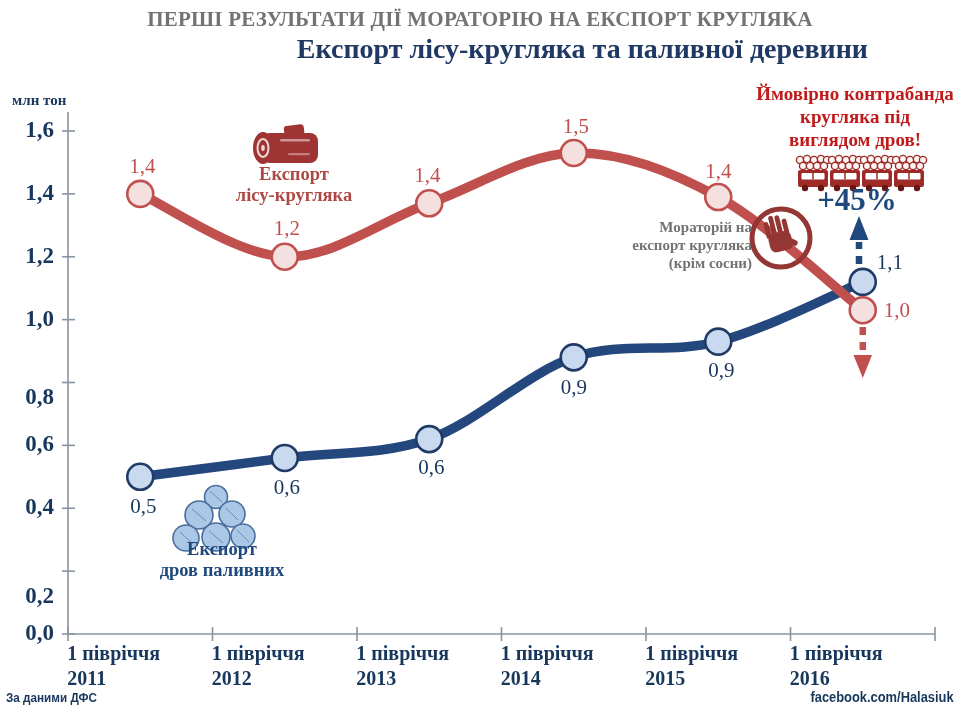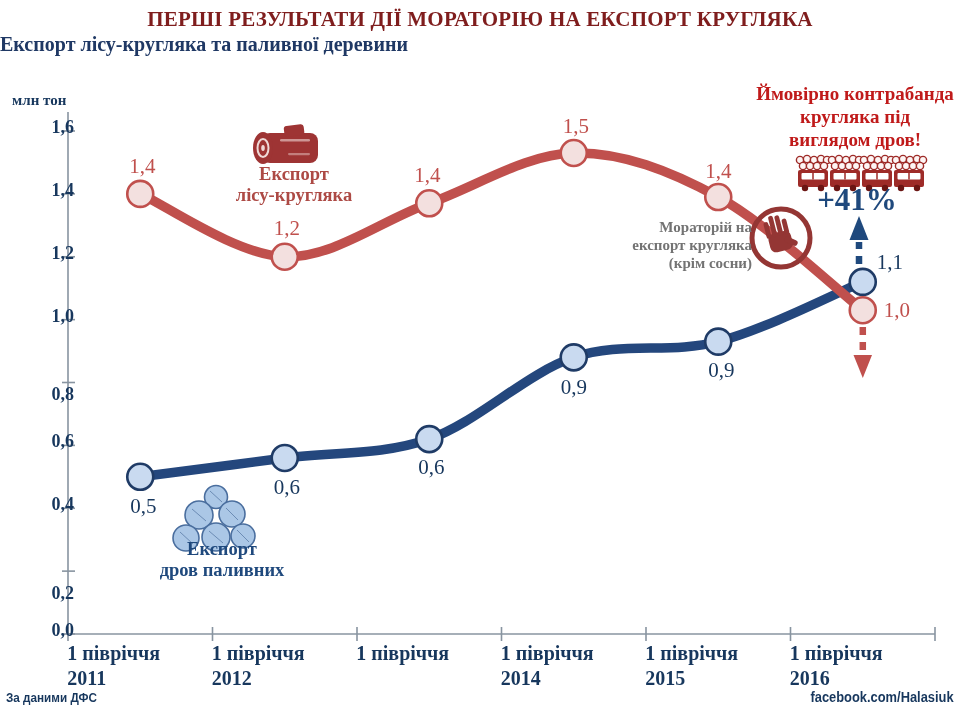--- a/index.html
+++ b/index.html
@@ -1,23 +1,23 @@
 <!DOCTYPE html>
 <html><head>
 <meta charset="utf-8">
 <style>
   html,body{margin:0;padding:0;background:#fff;}
   .stage{position:relative;width:960px;height:720px;background:#ffffff;overflow:hidden;
          font-family:"Liberation Serif",serif;}
   .abs{position:absolute;}
   .ttl{left:0;top:7px;width:960px;text-align:center;font-weight:bold;font-size:21px;
-       color:#7f1d1d;letter-spacing:.2px;}
-  .sub{left:0;top:33px;width:868px;text-align:left;font-weight:bold;font-size:20px;color:#1F3864;}
+       color:#737373;letter-spacing:.2px;}
+  .sub{left:0;top:33px;width:868px;text-align:right;font-weight:bold;font-size:28px;color:#1F3864;}
   .unit{left:12px;top:92px;font-weight:bold;font-size:15px;color:#17375D;}
-  .ylab{position:absolute;left:20px;width:54px;text-align:right;font-weight:bold;font-size:18px;
+  .ylab{position:absolute;left:0;width:54px;text-align:right;font-weight:bold;font-size:23px;
         color:#17375D;}
   .xlab{position:absolute;top:641px;width:146px;font-weight:bold;font-size:20px;
         color:#17375D;line-height:25px;}
   .vlab{position:absolute;width:70px;text-align:center;font-weight:normal;font-size:21px;}
   .ann-contra{left:742px;top:82px;width:226px;text-align:center;font-weight:bold;font-size:19px;
         line-height:23px;color:#C01A1A;}
   .pct-up{left:807px;top:182px;width:100px;text-align:center;font-weight:bold;font-size:31px;color:#1F497D;}
   .pct-down{left:812px;top:378px;width:100px;text-align:center;font-weight:bold;font-size:31px;color:#C0504D;}
   .ann-morat{left:560px;top:218px;width:192px;text-align:right;font-weight:bold;font-size:15px;
         line-height:18px;color:#737373;}
@@ -159,21 +159,21 @@
         <circle cx="862.75" cy="310.19374999999997" r="13" fill="#F3E0DF" stroke="#C0504D" stroke-width="2.6"></circle>
       </g>
   </svg>
 
   <div class="abs ann-contra">
     <div>Ймовірно контрабанда</div>
     <div>кругляка під</div>
     <div>виглядом дров!</div>
   </div>
 
-  <div class="abs pct-up">+41%</div>
+  <div class="abs pct-up">+45%</div>
 
   <div class="abs ann-morat">
     <div>Мораторій на</div>
     <div>експорт кругляка</div>
     <div>(крім сосни)</div>
   </div>
 
   <div class="abs leg-red">
     <div>Експорт</div>
     <div>лісу-кругляка</div>
@@ -198,20 +198,21 @@
     <div class="xlab" style="left: 67.25px;">
       <div>1 півріччя</div>
       <div>2011</div>
     </div>
     <div class="xlab" style="left: 211.75px;">
       <div>1 півріччя</div>
       <div>2012</div>
     </div>
     <div class="xlab" style="left: 356.25px;">
       <div>1 півріччя</div>
+      <div>2013</div>
     </div>
     <div class="xlab" style="left: 500.75px;">
       <div>1 півріччя</div>
       <div>2014</div>
     </div>
     <div class="xlab" style="left: 645.25px;">
       <div>1 півріччя</div>
       <div>2015</div>
     </div>
     <div class="xlab" style="left: 789.75px;">

